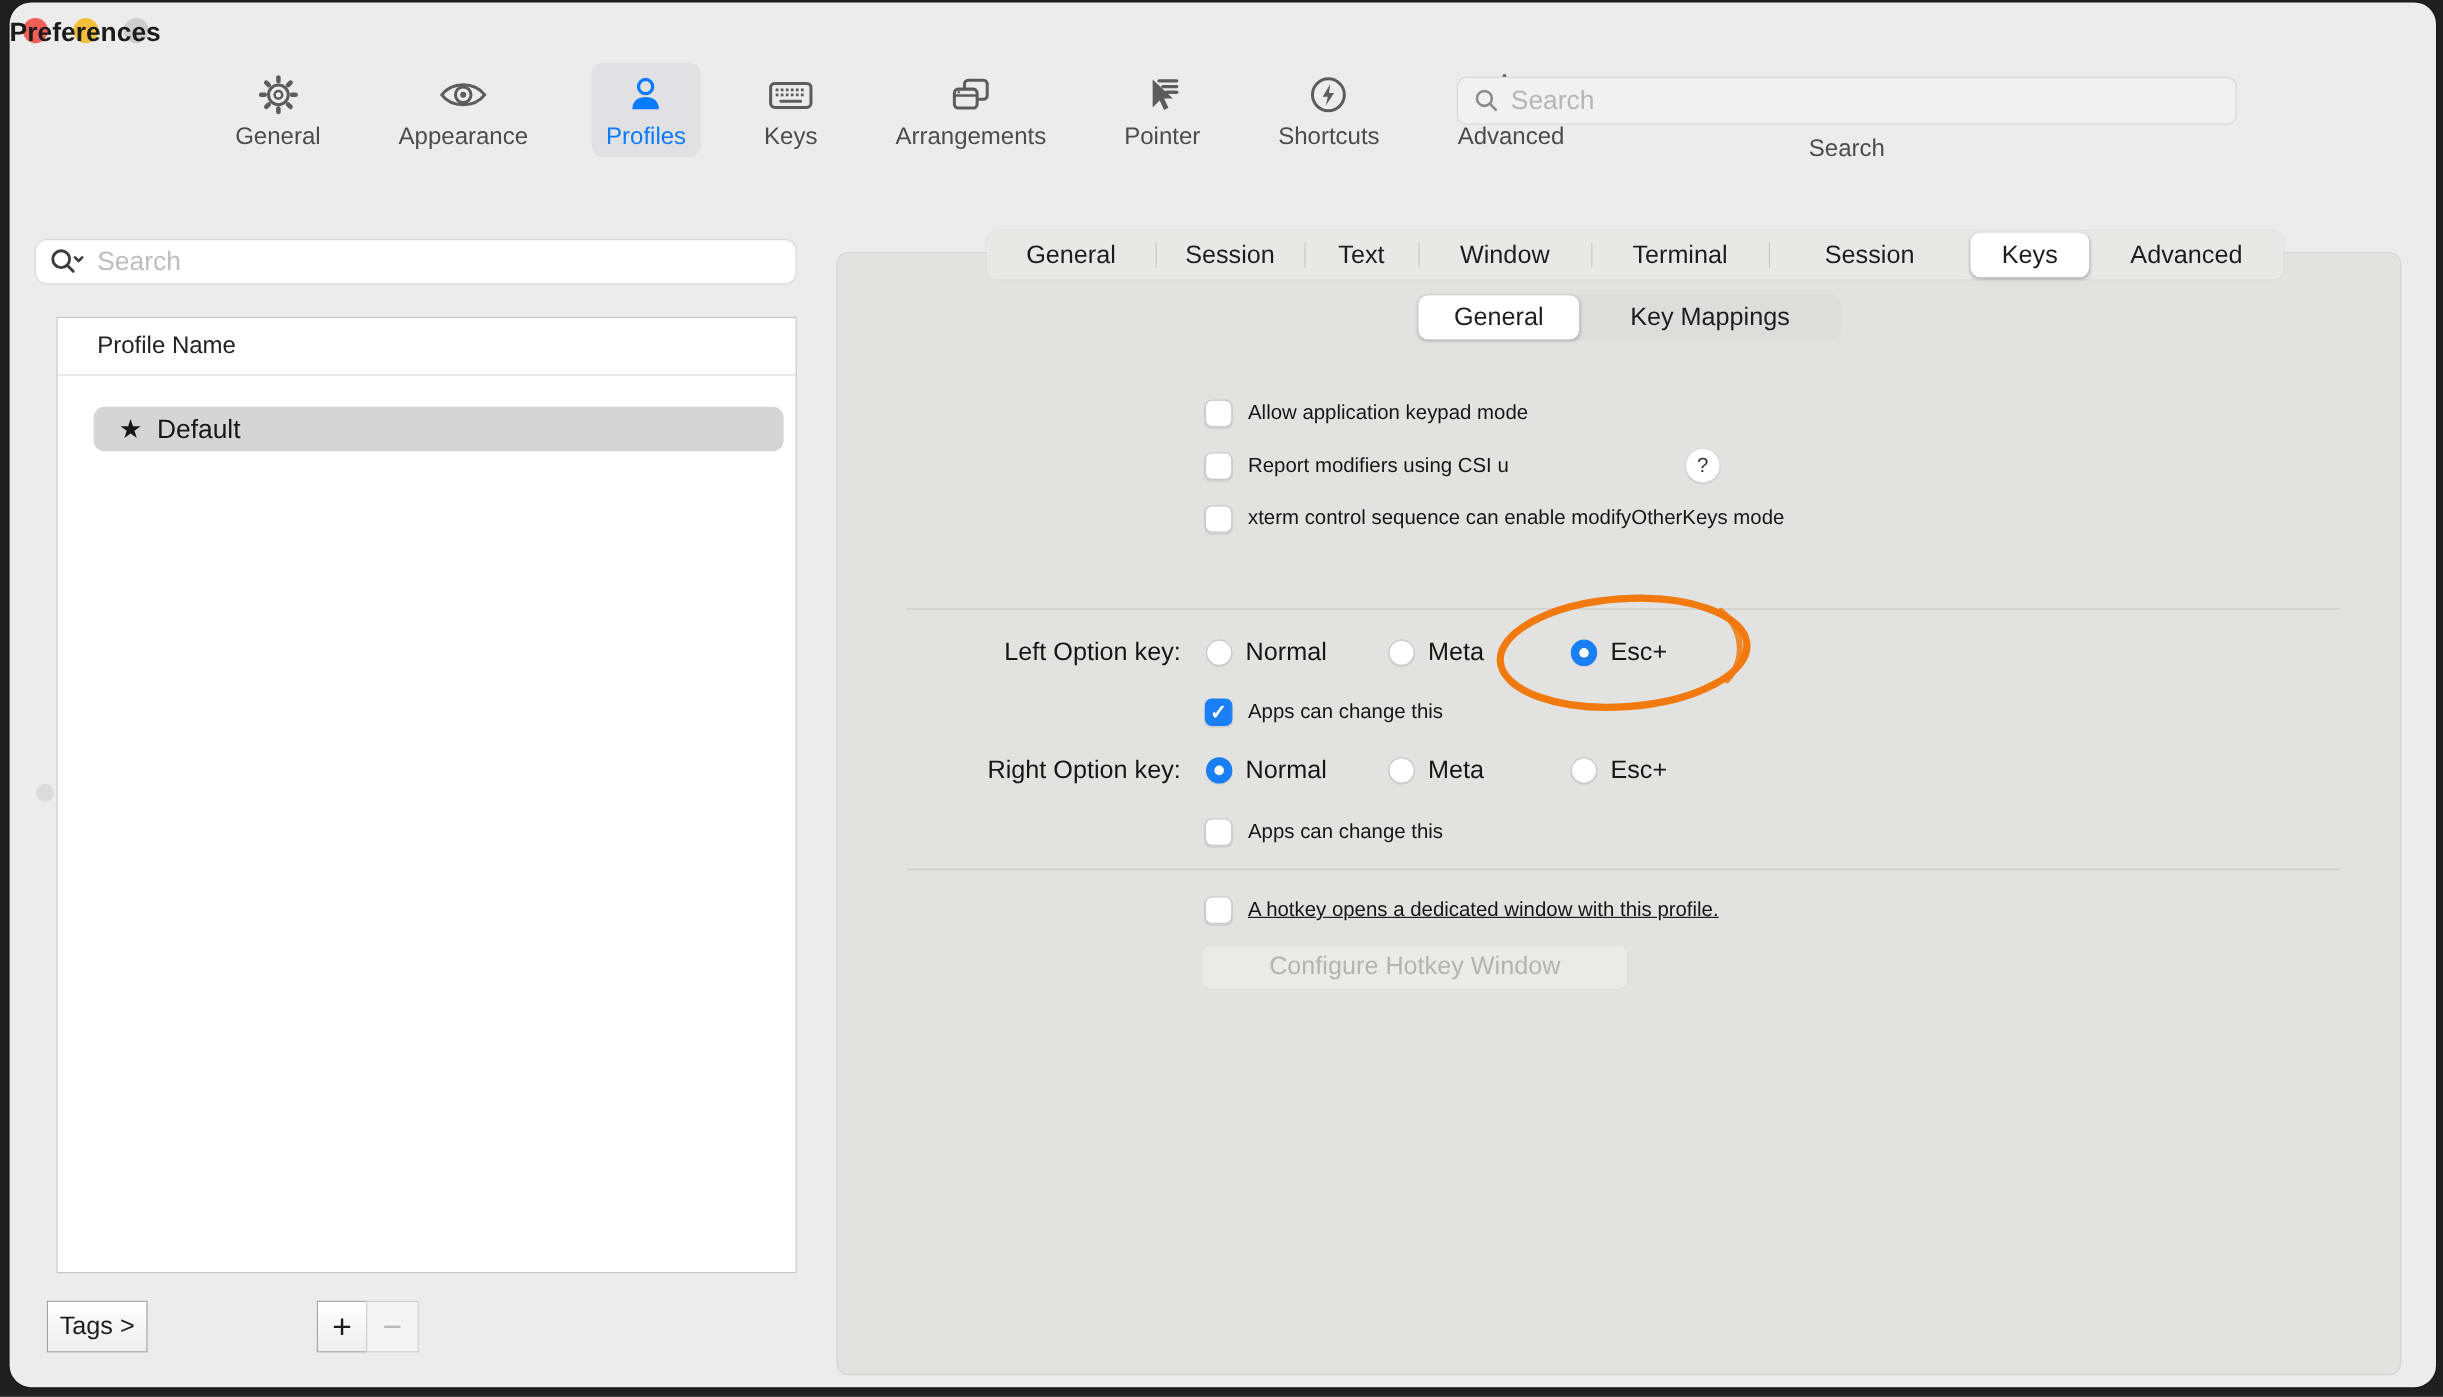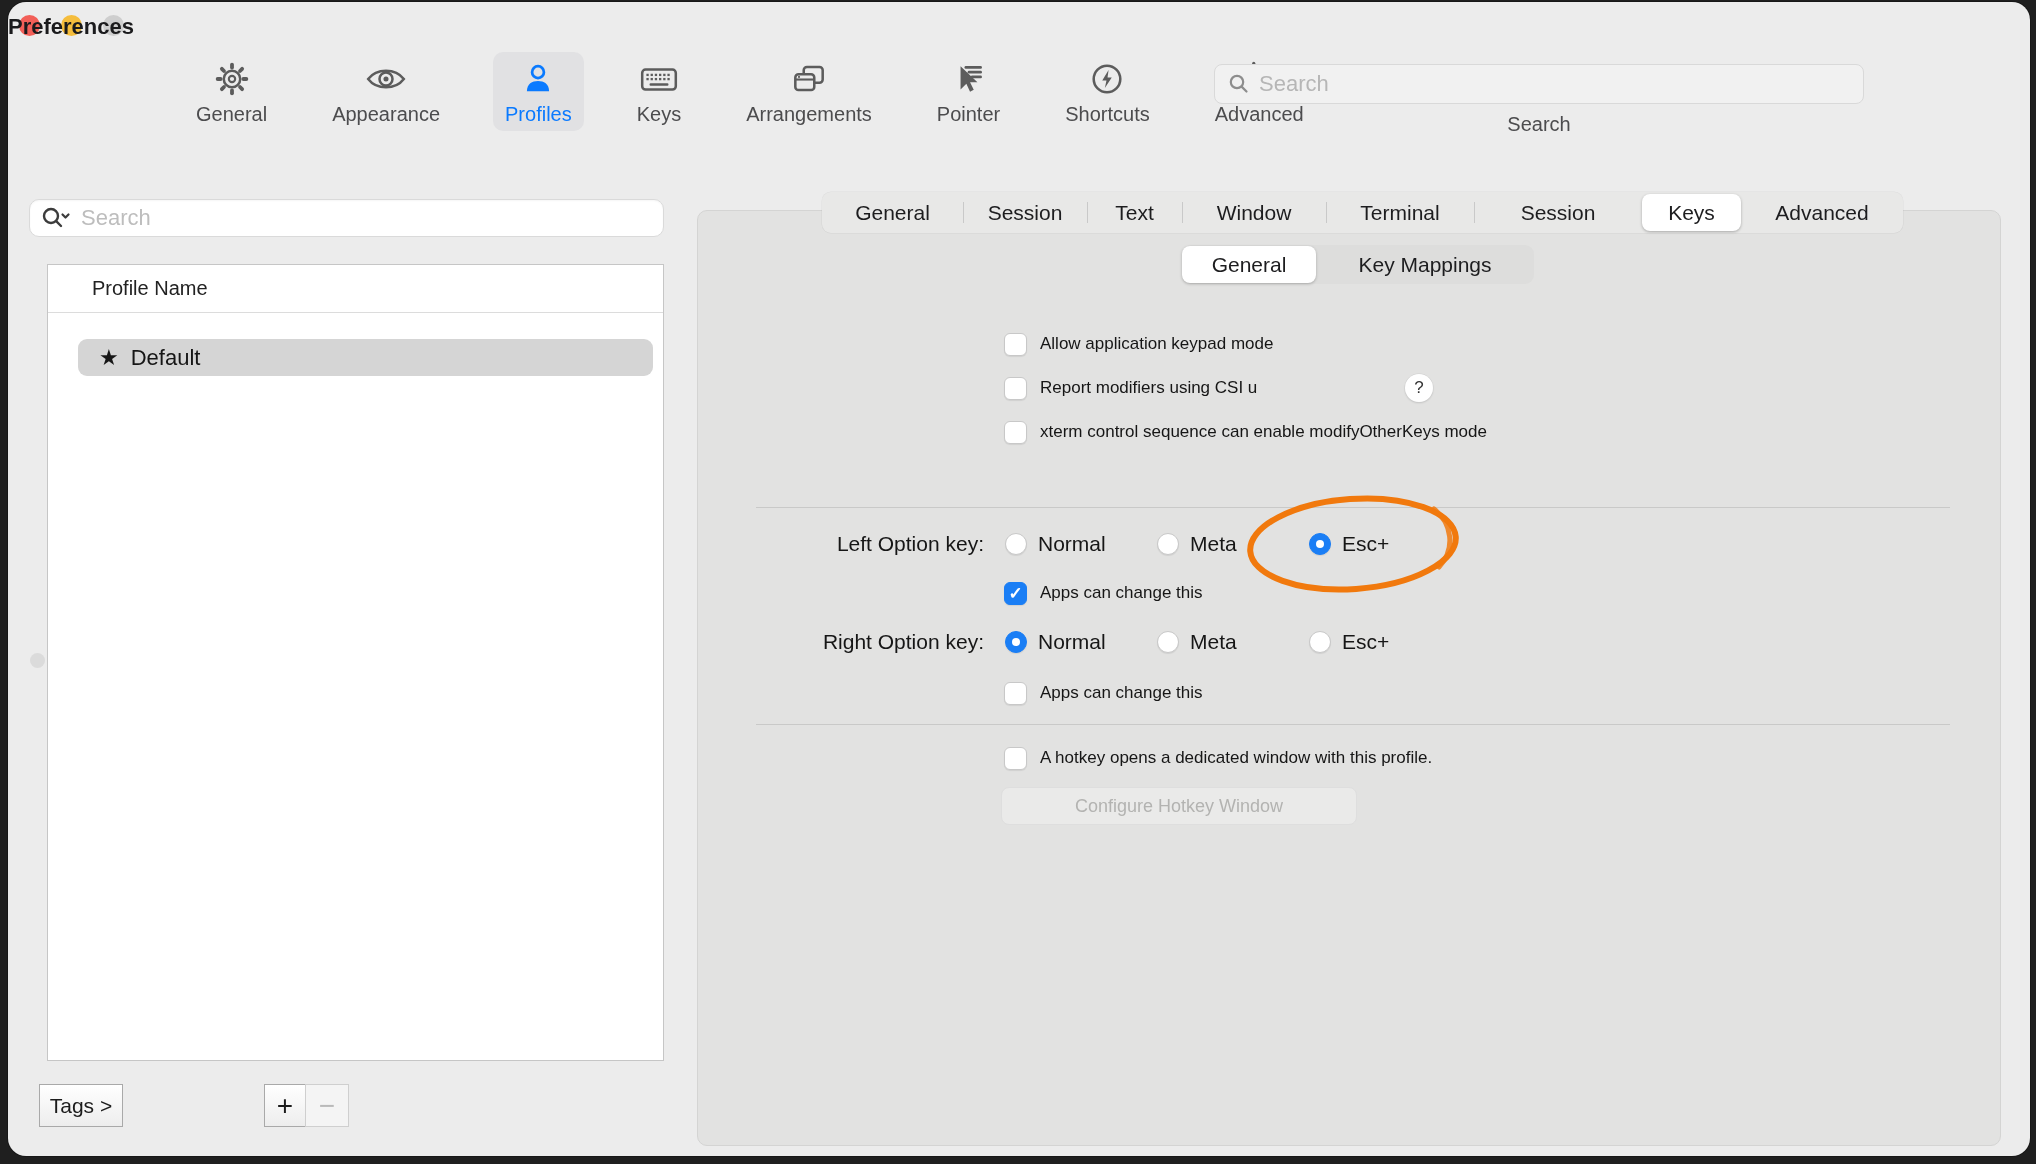--- a/index.html
+++ b/index.html
@@ -54,21 +54,21 @@
   }
   .sb-search input {
     border:none; outline:none; background:transparent; font-size:22px; width:100%;
     font-family:"Liberation Sans", sans-serif; color:#333;
   }
   .sb-search input::placeholder { color:#bdbdbd; }
   .profile-box {
     position:absolute; left:39px; top:262px; width:617px; height:797px;
     background:#ffffff; border:1px solid #c6c6c6;
   }
-  .profile-header { height:48px; display:flex; align-items:center; padding-left:44px;
+  .profile-header { height:48px; display:flex; align-items:center; padding-left:33px;
     font-size:20px; color:#222; border-bottom:1px solid #dcdcdc; }
   .profile-row {
     position:absolute; left:30px; top:74px; width:575px; height:37px;
     background:#d5d5d5; border-radius:9px; display:flex; align-items:center; padding-left:21px; gap:12px;
     font-size:22px; color:#161616;
   }
   .profile-star { font-size:22px; line-height:1; }
   .edge-dot { position:absolute; left:22px; top:651px; width:15px; height:15px; border-radius:50%; background:#dbdbdb; }
   
   .btn {
@@ -141,21 +141,21 @@
   .help-badge {
     position:absolute; left:707px; top:163px; width:28px; height:28px; border-radius:50%;
     background:#ffffff; box-shadow:0 0 0 .5px #cfcfcf, 0 1px 2px rgba(0,0,0,.15);
     display:flex; align-items:center; justify-content:center; font-size:17px; color:#343434;
   }
   .divider { position:absolute; left:58px; width:1194px; height:1px; background:#c9c9c8; }
   .config-btn {
     position:absolute; left:303px; top:576px; width:356px; height:38px;
     background:#eaeae9; border:1px solid #dedede; border-radius:8px;
     display:flex; align-items:center; justify-content:center;
-    font-size:18px; color:#b3b3b1;
+    font-size:21px; color:#b3b3b1;
   }
   .annotation-svg { position:absolute; left:540px; top:268px; z-index:5; pointer-events:none; }
   svg.ic { display:block; }
 </style>
 </head>
 <body>
 
 <div class="window">
 
   <div class="traffic">
@@ -385,21 +385,21 @@
       <span class="radio" style="position:absolute; left:611px"></span>
       <span class="opt-name" style="position:absolute; left:644px">Esc+</span>
     </div>
     <div class="row" style="left:306px; top:467px;">
       <span class="checkbox"></span>
       <span class="cb-label">Apps can change this</span>
     </div>
 
     <div class="divider" style="top:513px"></div>
 
-    <div class="row" style="left:306px; top:532px;">
+    <div class="row" style="left:306px; top:532px;text-decoration:underline;">
       <span class="checkbox"></span>
       <span class="cb-label">A hotkey opens a dedicated window with this profile.</span>
     </div>
     <div class="config-btn">Configure Hotkey Window</div>
 
     <svg class="annotation-svg" width="232" height="130" viewBox="0 0 232 130">
       <ellipse cx="115" cy="65" rx="103" ry="45" fill="none" stroke="#F1790D" stroke-width="6" transform="rotate(-4 115 65)" stroke-linecap="round"></ellipse>
       <path d="M196 30 C214 44 218 70 201 88" fill="none" stroke="#F1790D" stroke-width="5" opacity="0.85" stroke-linecap="round"></path>
     </svg>
 

